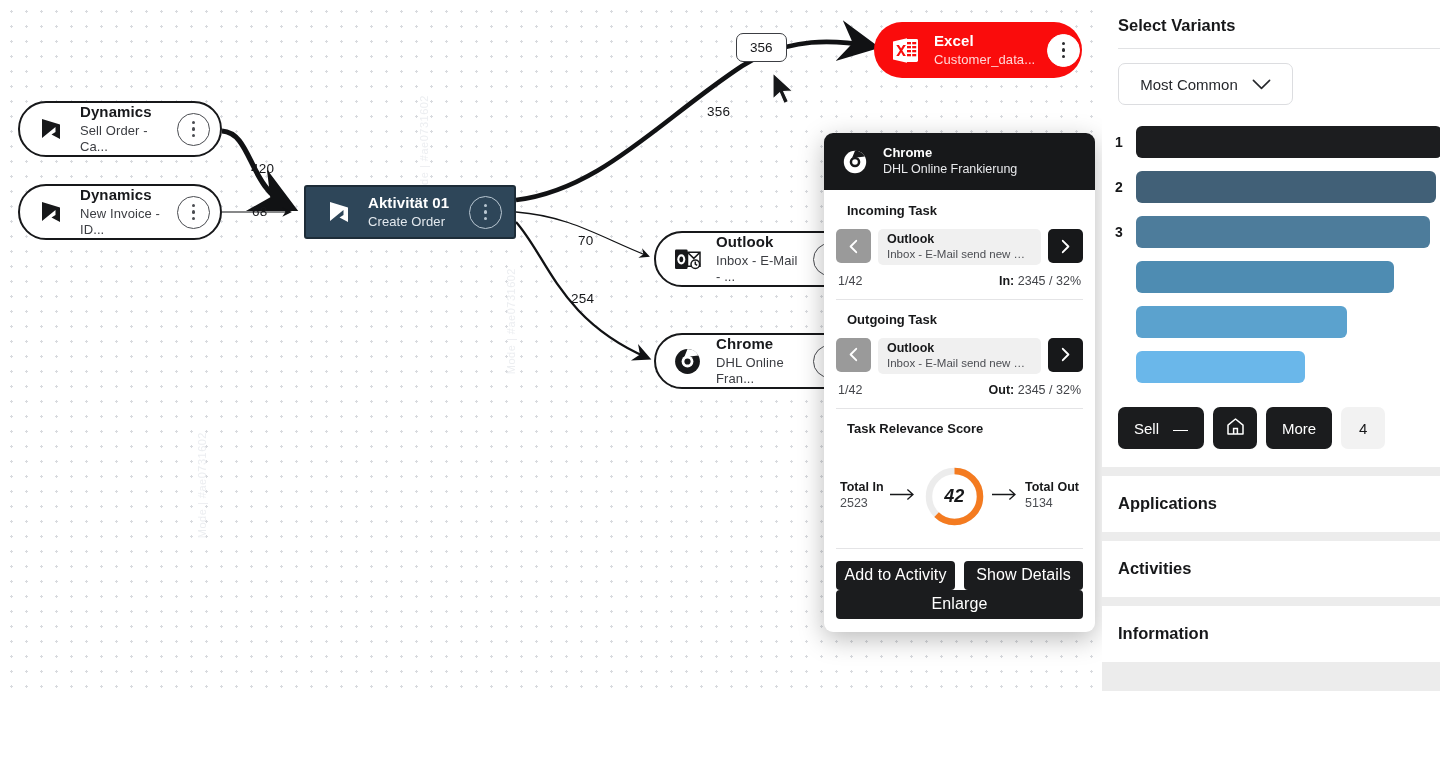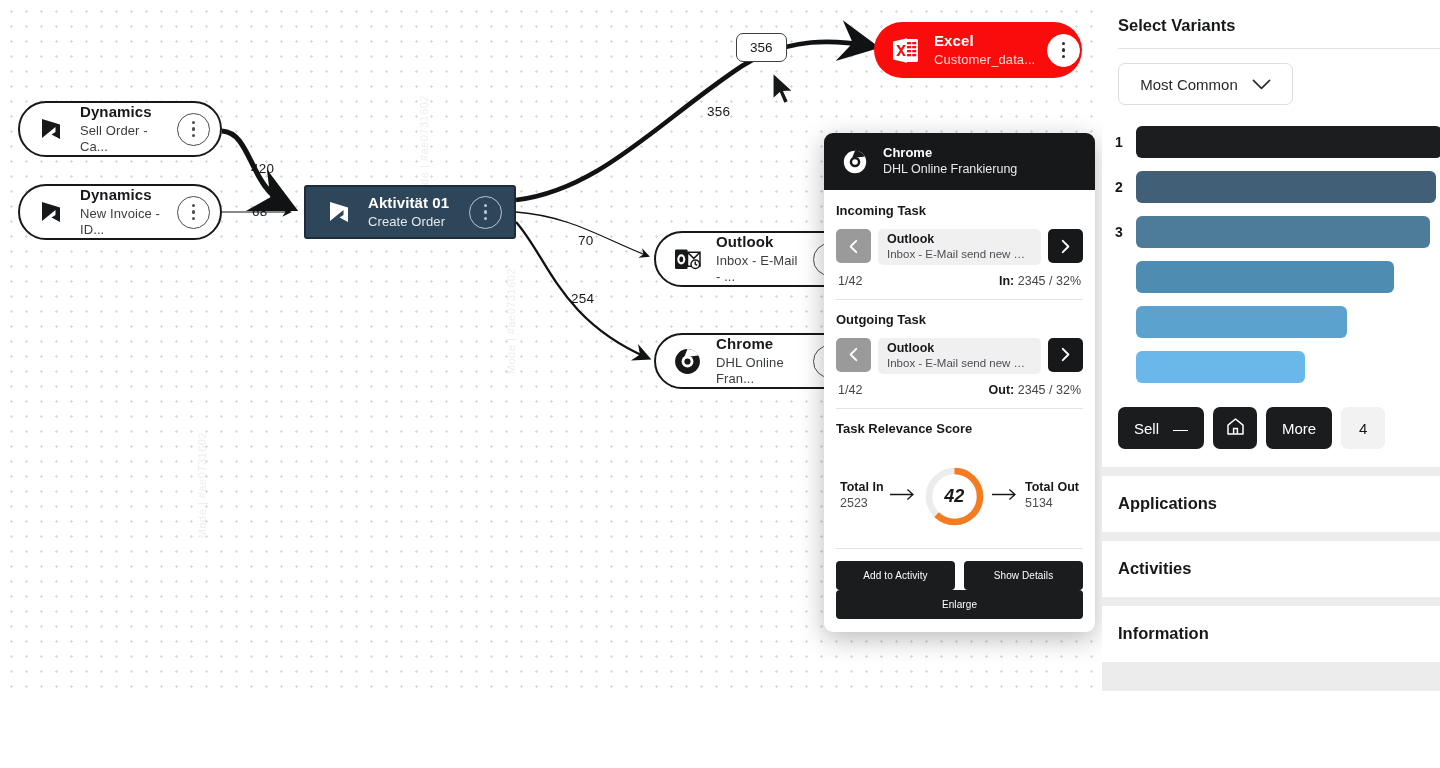--- a/index.html
+++ b/index.html
@@ -106,21 +106,21 @@
     overflow: hidden;
   }
   #popup-head {
     background: #17181a; height: 57px; display:flex; align-items:center; gap: 11px; padding: 0 14px;
   }
   .ph-txt { display:flex; flex-direction:column; line-height:1.22; }
   .ph-title { font-size: 13px; font-weight: 700; color:#ffffff; }
   .ph-sub   { font-size: 12.5px; color:#e8e9ec; margin-top:1px; }
 
   .pop-body { padding: 13px 12px 0 12px; }
-  .sec-title { font-size: 13px; font-weight: 700; color:#17181a; margin-bottom: 11px; }
+  .sec-title { font-size: 13px; font-weight: 700; color:#17181a; margin-bottom: 11px; margin-left: 11px; }
 
   .stepper { display:flex; align-items:stretch; gap: 7px; }
   .sbtn {
     width: 35px; height: 34px; border-radius: 5px;
     display:flex; align-items:center; justify-content:center; flex:0 0 35px;
   }
   .sbtn.prev { background:#9a9a9a; }
   .sbtn.next { background:#17181a; }
   .sbtn svg { display:block; }
   .spill {
@@ -148,21 +148,21 @@
   .donut { position:relative; width: 63px; height: 63px; }
   .donut-num {
     position:absolute; inset:0; display:flex; align-items:center; justify-content:center;
     font-size: 18px; font-weight: 700; color:#17181a;font-style:italic;
   }
 
   
   .btnrow { display:flex; gap: 9px; padding: 0 12px; }
   .pbtn {
     background:#1b1c1e; color:#ffffff; border:none; border-radius: 4px;
-    height: 29px; font-size: 10px; font-family:"Liberation Sans", sans-serif;
+    height: 29px; font-size: 16px; font-family:"Liberation Sans", sans-serif;
     flex: 1 1 0; letter-spacing:.1px;
   }
   .pbtn.wide { flex: 1 1 100%; }
   .btnrow.last { padding-bottom: 13px; }
 
   
   #sidebar {
     position: absolute; left: 1102px; top: 0; width: 392px; height: 691px;
     background: #ececec;
   }

